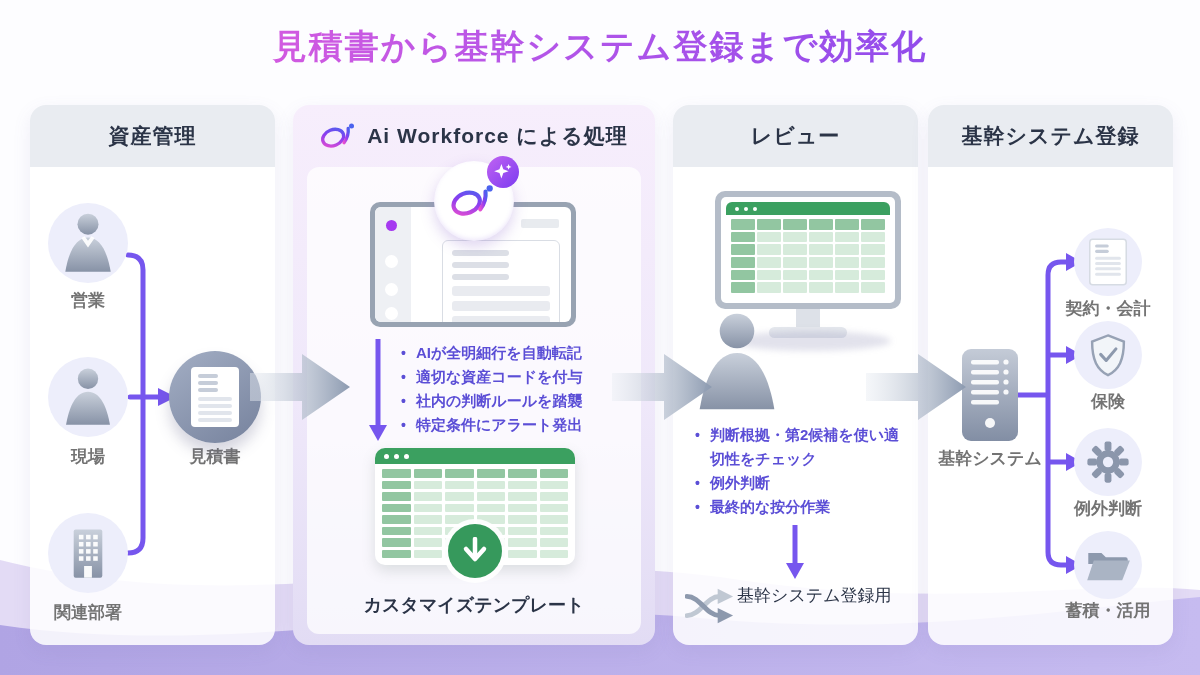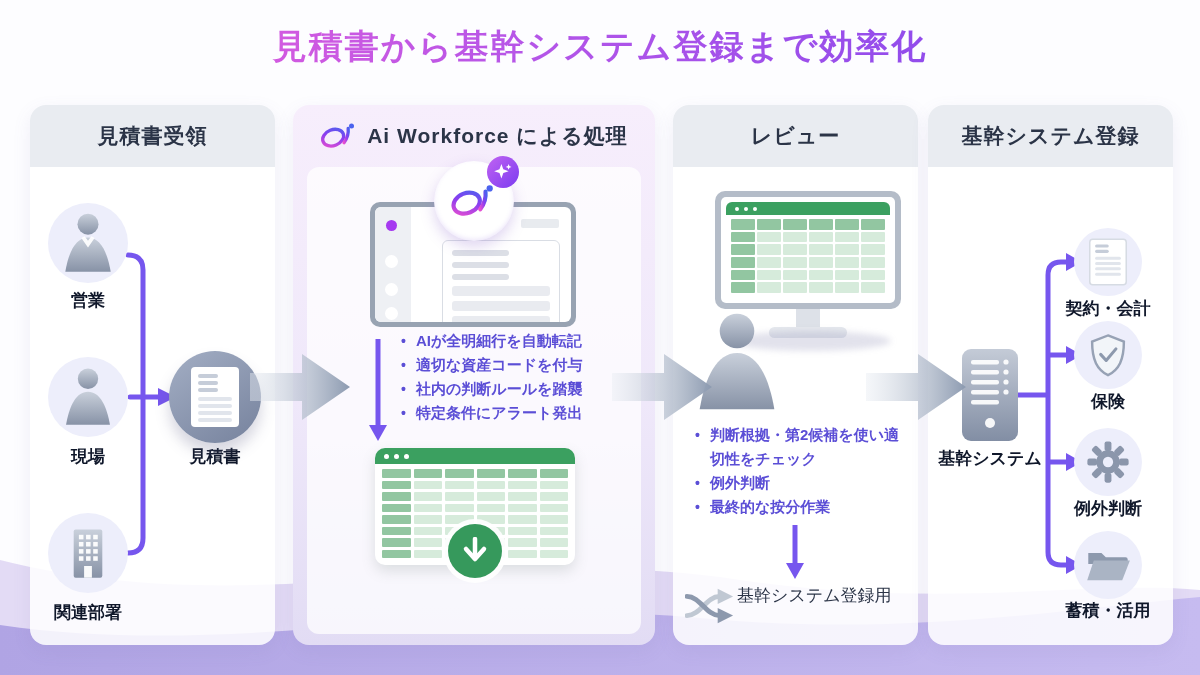--- a/index.html
+++ b/index.html
@@ -20,21 +20,21 @@
   .card { position:absolute; top:105px; height:540px; border-radius:16px;
     background:rgba(255,255,255,.85); box-shadow:0 6px 18px rgba(120,110,180,.10); z-index:2; }
   .card-h { position:absolute; top:0; left:0; right:0; height:62px; background:#e9ecf1;
     border-radius:16px 16px 0 0; display:flex; align-items:center; justify-content:center;
     font-size:21px; font-weight:700; color:#2b3447; letter-spacing:1px; }
   .c1 { left:30px;  width:245px; }
   .c2 { left:293px; width:362px; background:linear-gradient(180deg,#f7eefc 0%,#efe8fa 55%,#e2dcf4 100%); }
   .c3 { left:673px; width:245px; }
   .c4 { left:928px; width:245px; }
   .circ { position:absolute; border-radius:50%; background:#edeefb; display:flex; align-items:center; justify-content:center; }
-  .lbl { position:absolute; text-align:center; font-size:17px; font-weight:700; color:#0f172a; }
+  .lbl { position:absolute; text-align:center; font-size:17px; font-weight:700; color:#737373; }
 
   .conn { position:absolute; left:0; top:0; z-index:1; }
   .front { z-index:2; }
 
   
   .doccirc { position:absolute; left:139px; top:246px; width:92px; height:92px; border-radius:50%;
     background:linear-gradient(145deg,#a3aec4,#76829d); box-shadow:0 10px 14px rgba(90,90,130,.25);
     display:flex; align-items:center; justify-content:center; }
 
   
@@ -107,21 +107,21 @@
           <stop offset="1" stop-color="#c6bbf0"></stop>
     </linearGradient>
   </defs>
   <path d="M0,35 C260,100 480,15 740,55 C940,85 1090,55 1200,65 L1200,150 L0,150 Z" fill="#dcd2f2" opacity="0.8"></path>
   <path d="M0,100 C240,135 470,70 700,93 C900,112 1060,85 1200,72 L1200,150 L0,150 Z" fill="url(#gw)"></path>
 </svg>
 
 <h1 class="title">見積書から基幹システム登録まで効率化</h1>
 
 <section class="card c1">
-  <div class="card-h">見積書受領</div>
+  <div class="card-h">資産管理</div>
 
   <svg class="conn" width="245" height="540" viewBox="0 0 245 540">
     <path d="M98,150 Q113,150 113,165 L113,433 Q113,448 98,448" fill="none" stroke="#7656ee" stroke-width="5" stroke-linecap="round"></path>
     <path d="M100,292 L128,292" fill="none" stroke="#7656ee" stroke-width="5" stroke-linecap="round"></path>
     <polygon points="128,283 146,292 128,301" fill="#7656ee"></polygon>
   </svg>
 
   <div class="circ front" style="left:18px;top:98px;width:80px;height:80px">
     <svg width="58" height="62" viewBox="0 0 100 112">
       <defs>
@@ -236,21 +236,21 @@
           <path d="M22,5 l1,2.6 2.6,1 -2.6,1 -1,2.6 -1,-2.6 -2.6,-1 2.6,-1 Z" fill="#fff"></path>
         </svg>
       </span>
     </div>
 
     <svg style="position:absolute;left:60px;top:172px" width="22" height="104" viewBox="0 0 22 104">
       <line x1="11" y1="0" x2="11" y2="86" stroke="#7656ee" stroke-width="5"></line>
       <polygon points="2,86 20,86 11,102" fill="#7656ee"></polygon>
     </svg>
 
-    <ul class="bullets" style="left:92px;top:162px;width:235px">
+    <ul class="bullets" style="left:92px;top:174px;width:235px">
       <li>AIが全明細行を自動転記</li>
       <li>適切な資産コードを付与</li>
       <li>社内の判断ルールを踏襲</li>
       <li>特定条件にアラート発出</li>
     </ul>
 
     <div class="sheet" style="left:68px;top:281px;width:200px;height:117px">
       <div class="sheet-bar">
             <i></i>
             <i></i>
@@ -308,20 +308,21 @@
           </div>
     </div>
 
     <div class="dl">
       <svg width="26" height="28" viewBox="0 0 26 28">
         <line x1="13" y1="2" x2="13" y2="18" stroke="#fff" stroke-width="4.5" stroke-linecap="round"></line>
         <path d="M4,12 L13,22 L22,12" fill="none" stroke="#fff" stroke-width="4.5" stroke-linecap="round" stroke-linejoin="round"></path>
       </svg>
     </div>
 
+    <div class="tpl-label">カスタマイズテンプレート</div>
   </div>
 </section>
 
 <section class="card c3">
   <div class="card-h">レビュー</div>
 
   <div class="monitor">
     <div class="bezel">
       <div class="sheet sheet--mini">
         <div class="sheet-bar">

